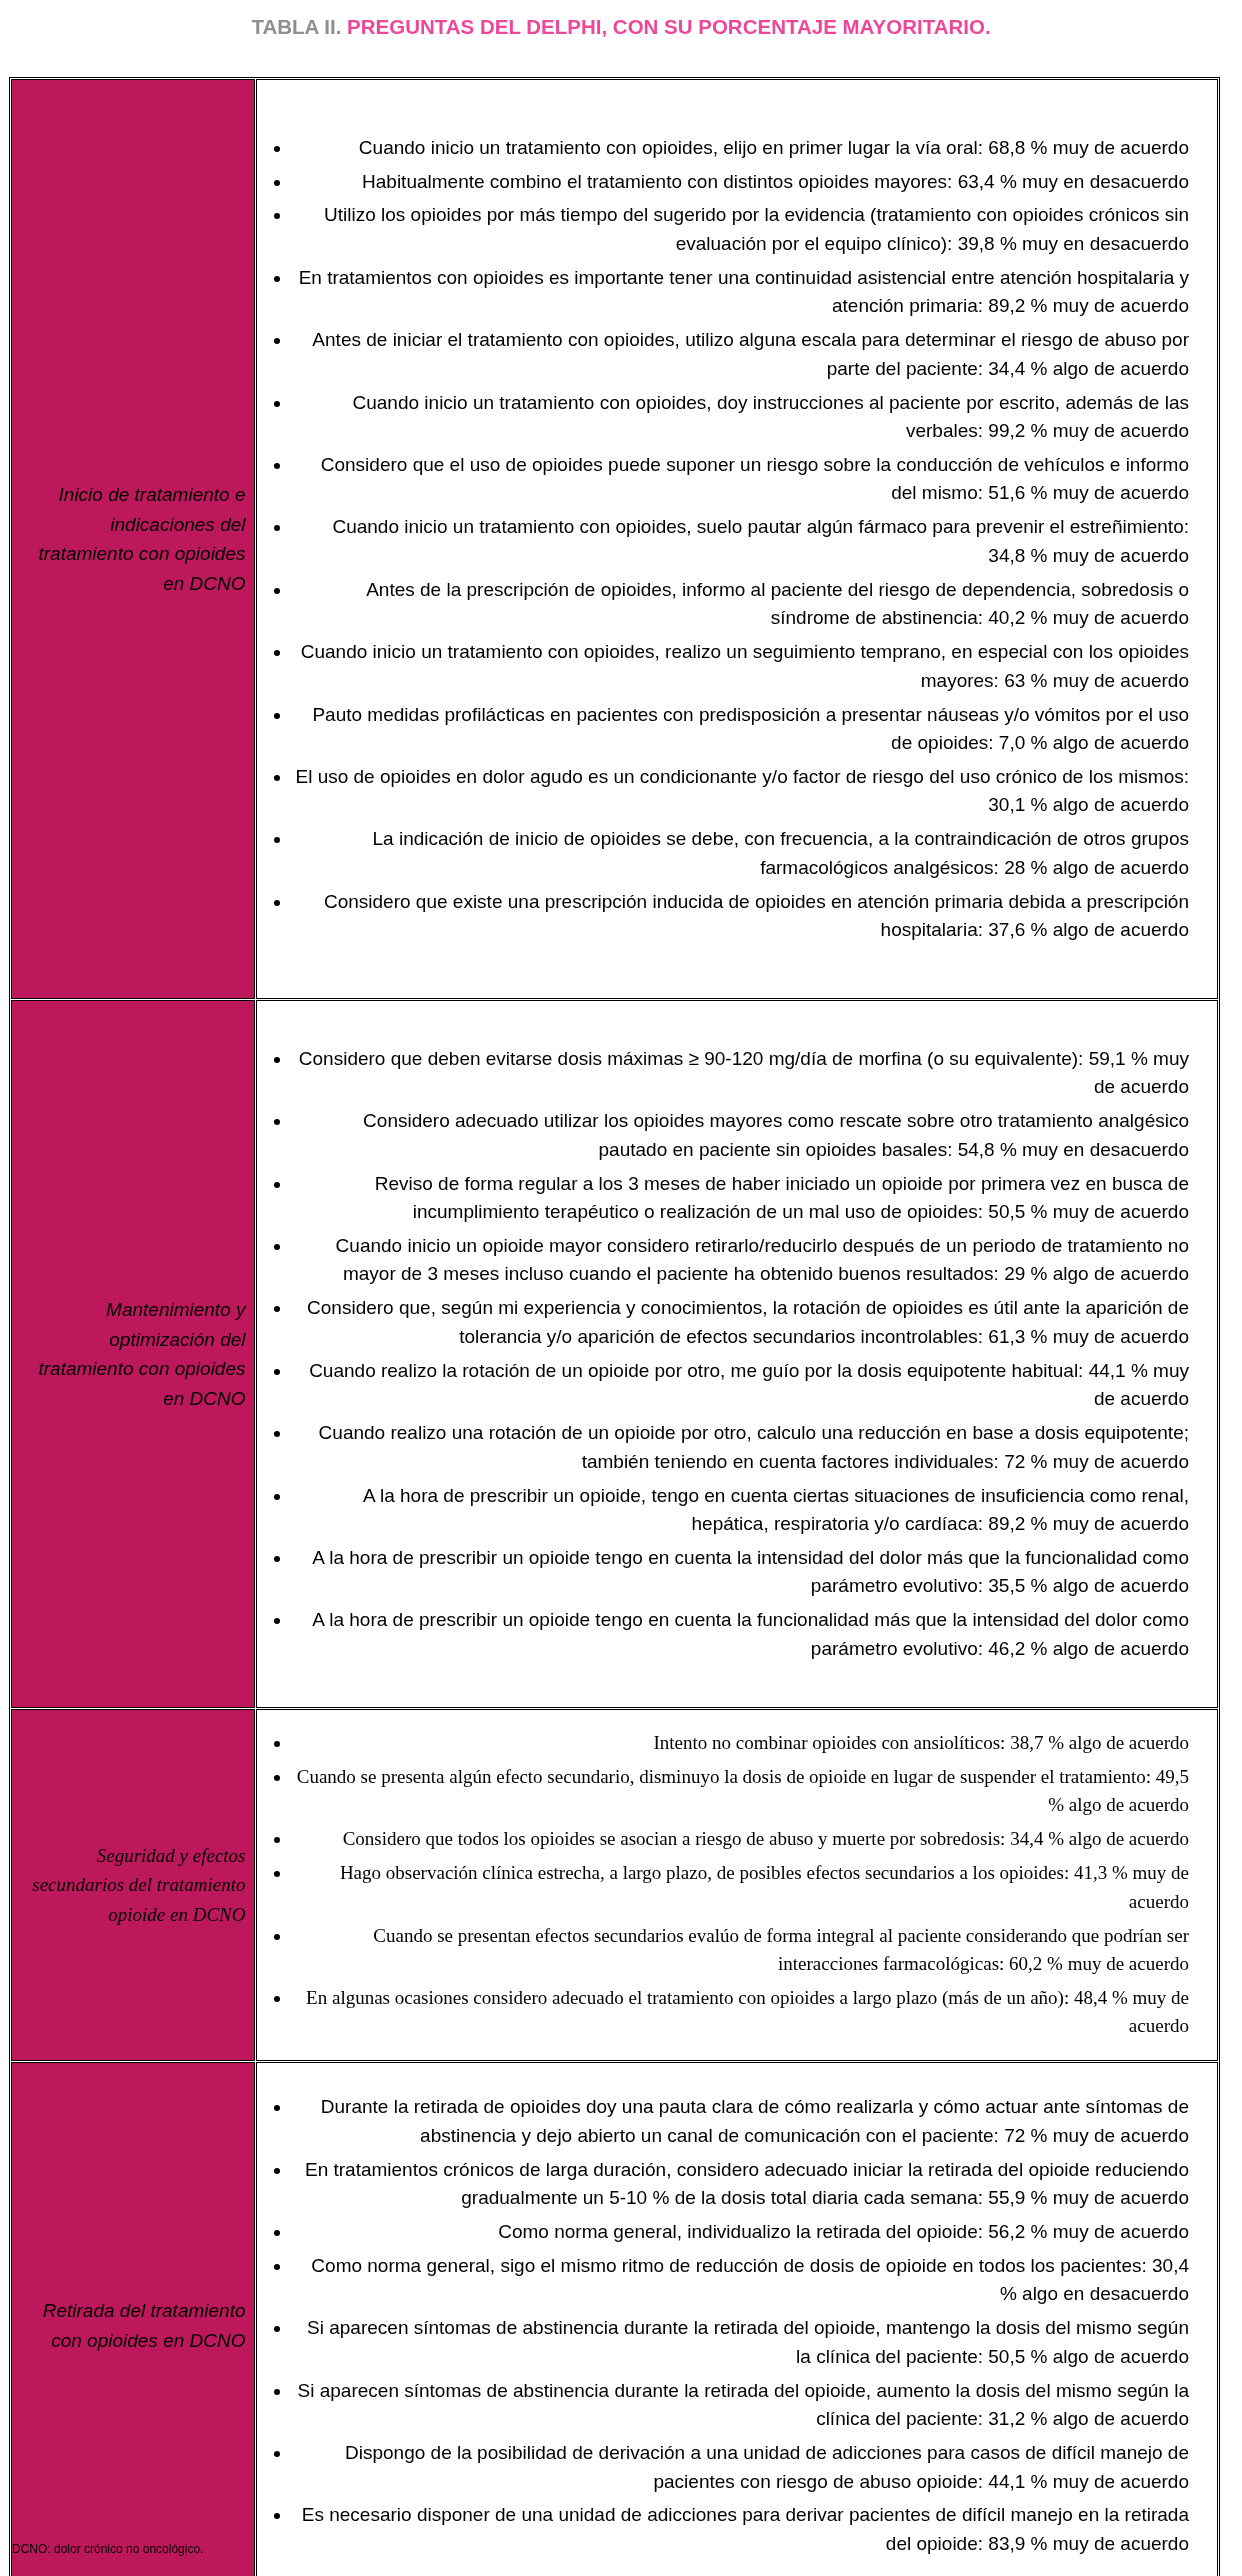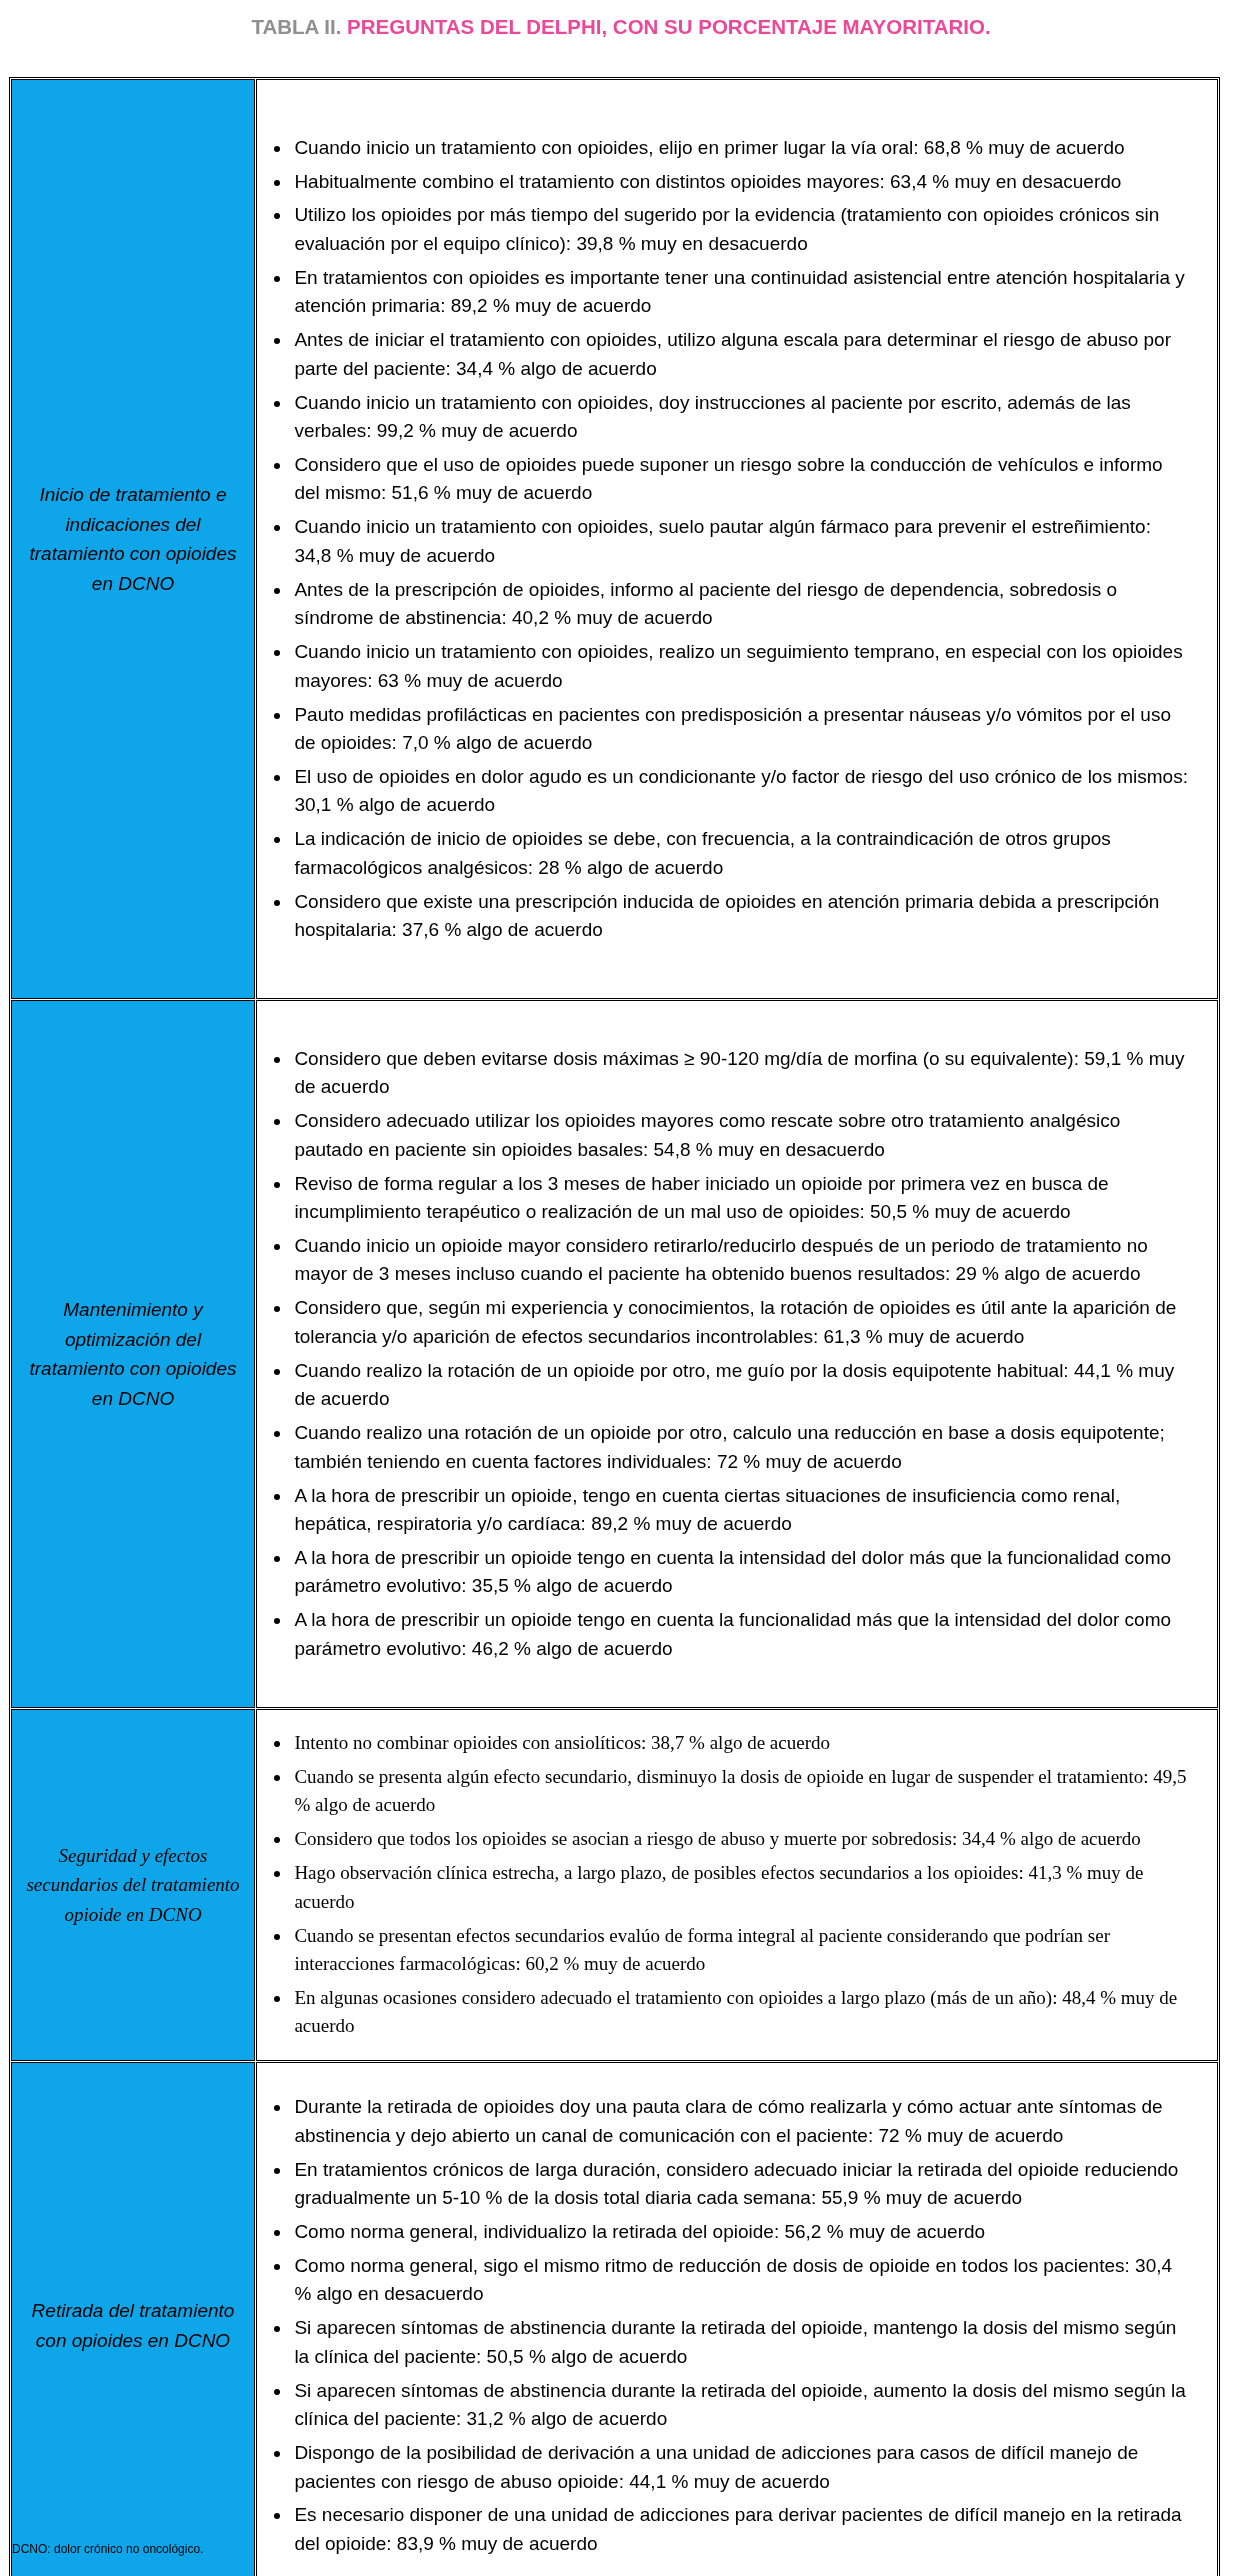--- a/index.html
+++ b/index.html
@@ -39,24 +39,25 @@
     width: 1211px;
     table-layout: fixed;
     border-collapse: separate;
     border-spacing: 1.8px;
     border: 1.8px solid #000000;
     background: #ffffff;
   }
   table.delphi-table td {
     border: 1.2px solid #000000;
     vertical-align: middle;
+    text-align: right;
   }
   td.cat-cell {
     width: 225px;
-    background: #0ea5e9;
+    background: #be185d;
     font-style: italic;
     text-align: center;
     font-size: 19px;
     line-height: 1.55;
     padding: 0 8.5px;
   }
   td.items-cell {
     padding: 9.7px 28px 9.7px 11px;
     vertical-align: middle;
   }

